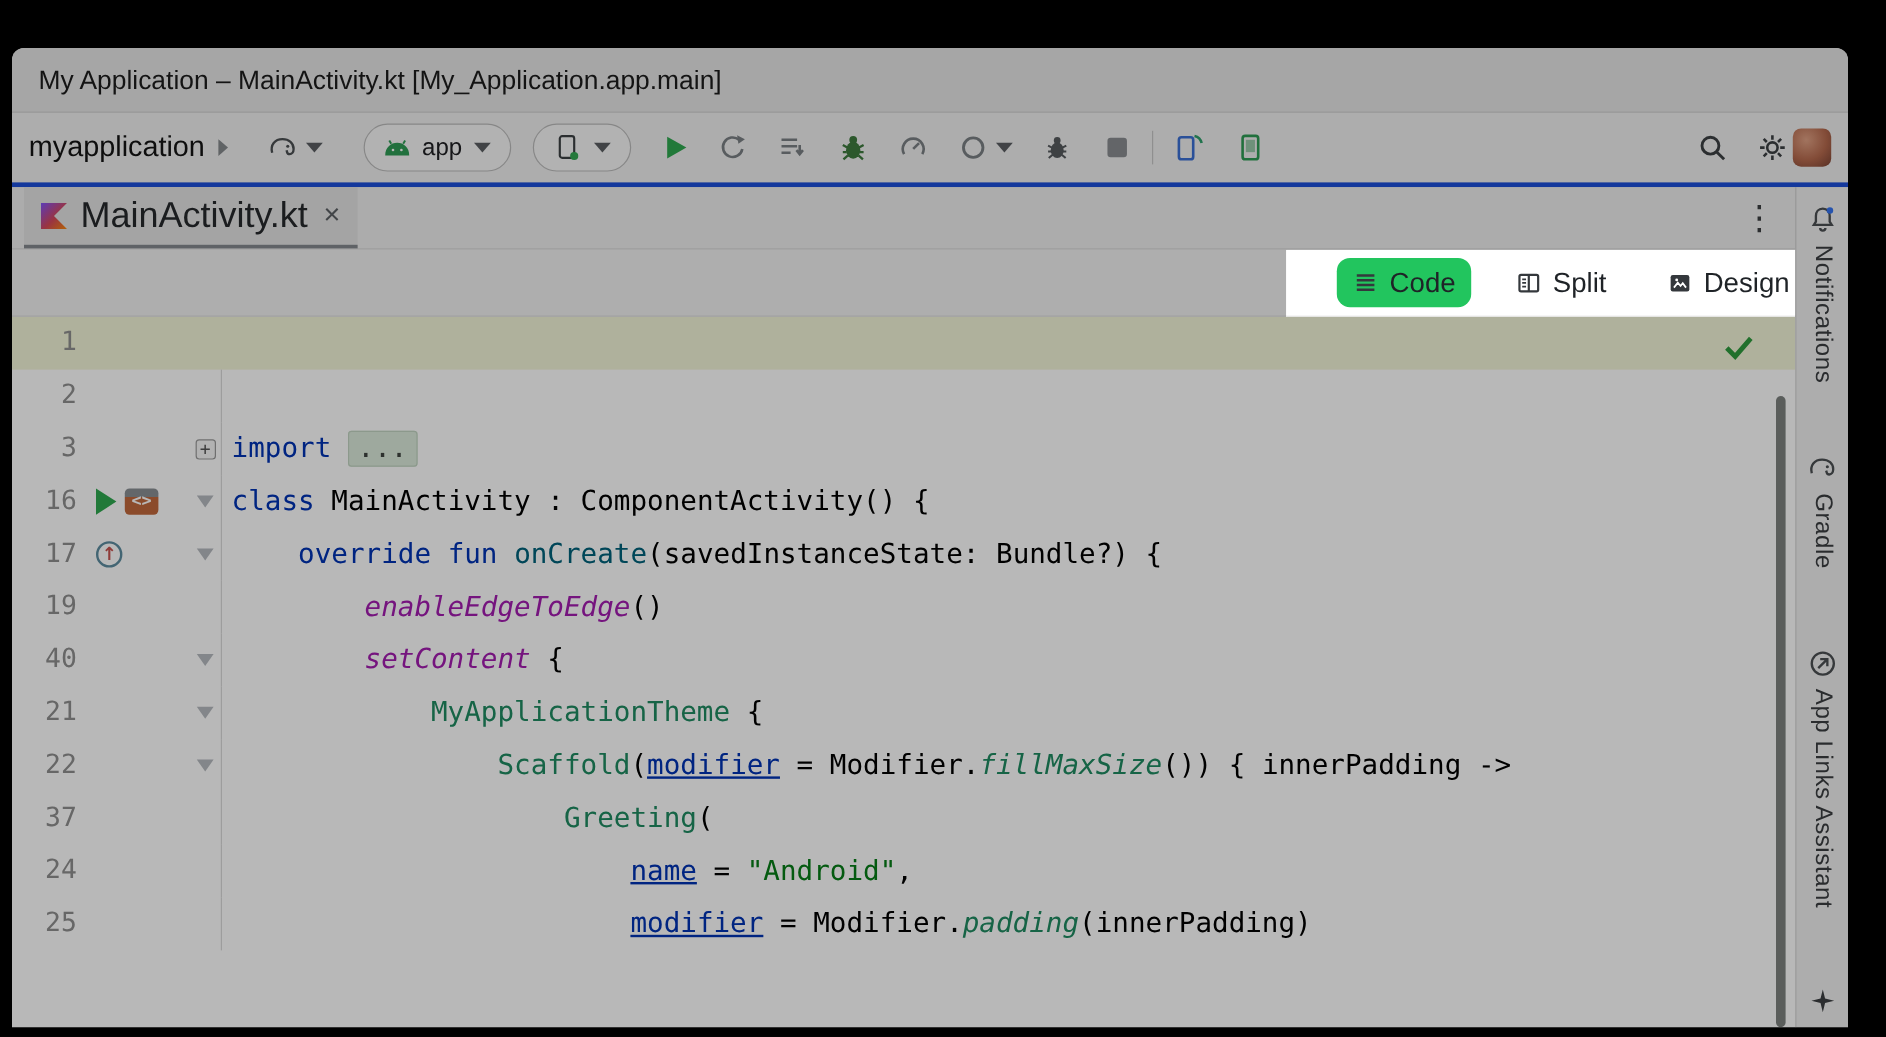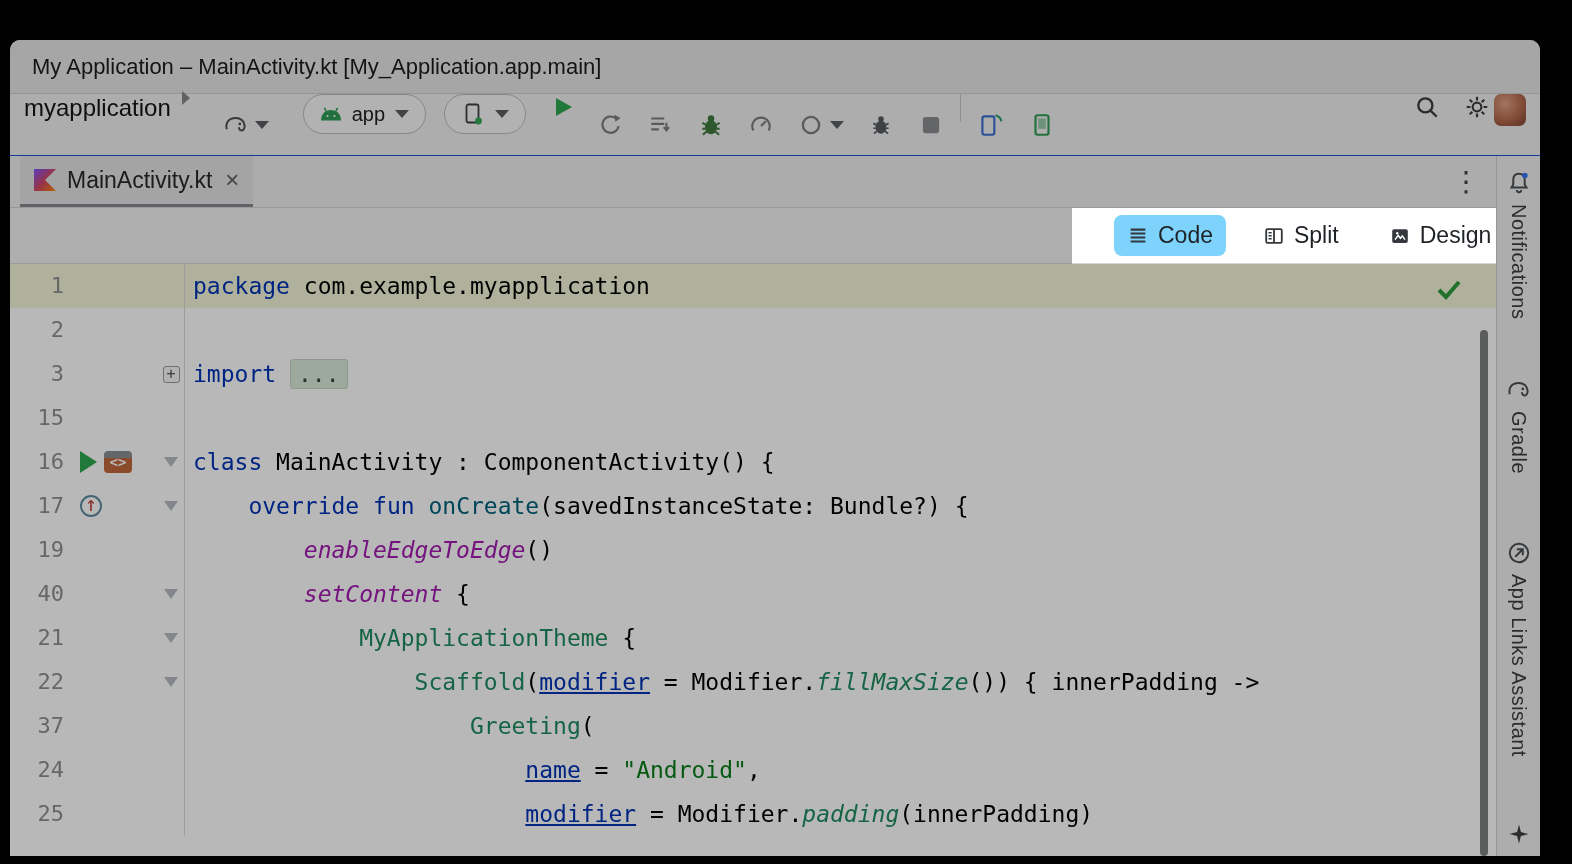--- a/index.html
+++ b/index.html
@@ -10,22 +10,22 @@
   .window { position:absolute; left:10px; top:40px; width:1530px; height:816px;
             background:#f0f0f0; border-radius:10px 10px 0 0; display:flex; flex-direction:column;
             overflow:hidden; }
 
   
   .titlebar { height:54px; flex:none; background:#e6e6e6; border-bottom:1px solid #cfcfcf;
               display:flex; align-items:center; padding-left:22px; }
   .titlebar .title { font-size:22px; font-weight:normal; color:#1c1c1c; }
 
   
-  .toolbar { height:62px; flex:none; background:#f0f0f0; border-bottom:1px solid #1d4ed8;
-             display:flex; }
+  .toolbar { height:62px; flex:none; background:#f0f0f0; border-bottom:4px solid #1d4ed8;
+             display:flex; align-items:center; }
   .proj { margin-left:14px; font-size:24px; font-weight:500; color:#141414; }
   .caret { width:0; height:0; border-left:7px solid transparent; border-right:7px solid transparent;
            border-top:8px solid #5a5e62; display:inline-block; }
   .crumb-caret { margin-left:8px; transform:rotate(-90deg); border-top-color:#86898d; }
   .tbtn { display:flex; align-items:center; gap:6px; }
   .pill { display:flex; align-items:center; gap:10px; height:40px; padding:0 16px;
           border:1.5px solid #bcbcbc; border-radius:20px; background:#f7f7f7; }
   .pill-label { font-size:20px; color:#202124; }
   .sep { width:1px; height:28px; background:#c6c6c6; margin:0 10px; }
   .icon24 { width:26px; height:26px; flex:none; }
@@ -35,36 +35,36 @@
 
   
   .main { flex:1; display:flex; min-height:0; }
   .editor-col { flex:1; min-width:0; display:flex; flex-direction:column; }
 
   
   .tabbar { height:52px; flex:none; background:#efefef; border-bottom:1px solid #d4d4d4;
             display:flex; align-items:stretch; }
   .tab { display:flex; align-items:center; gap:11px; margin-left:10px; padding:0 14px;
          background:#e3e3e3; border-bottom:3px solid #84888e; }
-  .tab-label { font-size:23px; color:#26292c; }
+  .tab-label { font-size:30px; color:#26292c; }
   .kt-icon { width:22px; height:22px;
              background:linear-gradient(135deg,#7F52FF 0%, #D5485B 55%, #F88909 100%);
              clip-path:polygon(0 0, 100% 0, 50% 50%, 100% 100%, 0 100%); }
   .tab-close { font-size:24px; color:#5c6064; margin-left:2px; line-height:1; }
   .kebab { margin-left:auto; align-self:center; margin-right:16px; font-size:28px; color:#3c3f42;
            line-height:1; }
 
   
   .modebar { height:56px; flex:none; background:#f2f2f2; border-bottom:1px solid #d9d9d9;
              position:relative; }
   .mode-spot { position:absolute; right:0; top:0; height:100%; width:424px; background:#ffffff;
                display:flex; align-items:center; gap:24px; padding-left:42px; }
   .mode-btn { display:flex; align-items:center; gap:9px; font-size:23px; color:#1f2327;
               padding:7px 13px; border-radius:8px; white-space:nowrap; }
-  .mode-btn.selected { background:#7dd3fc; }
+  .mode-btn.selected { background:#22c55e;border-radius:11px; }
 
   
   .editor { flex:1; min-height:0; background:#ffffff; position:relative; overflow:hidden;
             font-family:"DejaVu Sans Mono", monospace; font-size:23px; }
   .code-row { display:flex; height:44px; line-height:44px; }
   .code-row.hl { background:#f3f6d8; }
   .ln { width:54px; flex:none; text-align:right; color:#8f8f8f; font-size:22px; }
   .gicons { width:94px; flex:none; display:flex; align-items:center; gap:7px; padding-left:16px; }
   .foldcol { width:26px; flex:none; display:flex; align-items:center; justify-content:center; }
   .code { flex:1; white-space:pre; border-left:1px solid #dadada; padding-left:8px; overflow:hidden; }
@@ -255,41 +255,34 @@
             </span>
           </div>
         </div>
 
         <div class="editor">
           <div>
               <div class="code-row hl">
                 <span class="ln">1</span>
                 <span class="gicons"></span>
                 <span class="foldcol"></span>
-                <span class="code"><span class="tk-kw">package</span><span class="tk-pl"> com.example.myapplication</span></span>
               </div>
               <div class="code-row">
                 <span class="ln">2</span>
                 <span class="gicons"></span>
                 <span class="foldcol"></span>
                 <span class="code"></span>
               </div>
               <div class="code-row">
                 <span class="ln">3</span>
                 <span class="gicons"></span>
                 <span class="foldcol">
                   <span class="fplus">+</span>
                 </span>
                 <span class="code"><span class="tk-kw">import</span><span class="tk-pl"> </span><span class="tk-fold">...</span></span>
-              </div>
-              <div class="code-row">
-                <span class="ln">15</span>
-                <span class="gicons"></span>
-                <span class="foldcol"></span>
-                <span class="code"></span>
               </div>
               <div class="code-row">
                 <span class="ln">16</span>
                 <span class="gicons">
                   <span class="run-tri"></span>
                   <span class="compose-ic">&lt;&gt;</span>
                 </span>
                 <span class="foldcol">
                   <span class="fhandle"></span>
                 </span>

